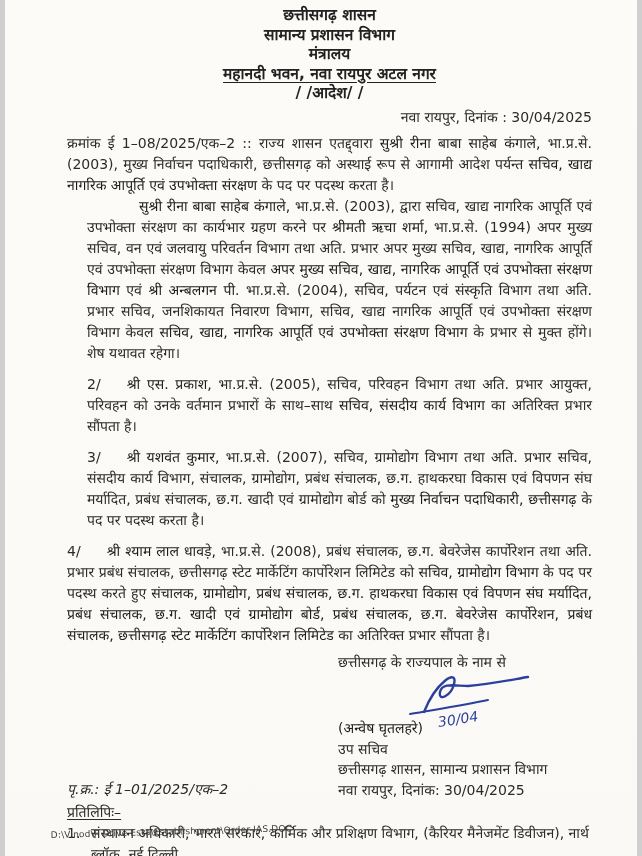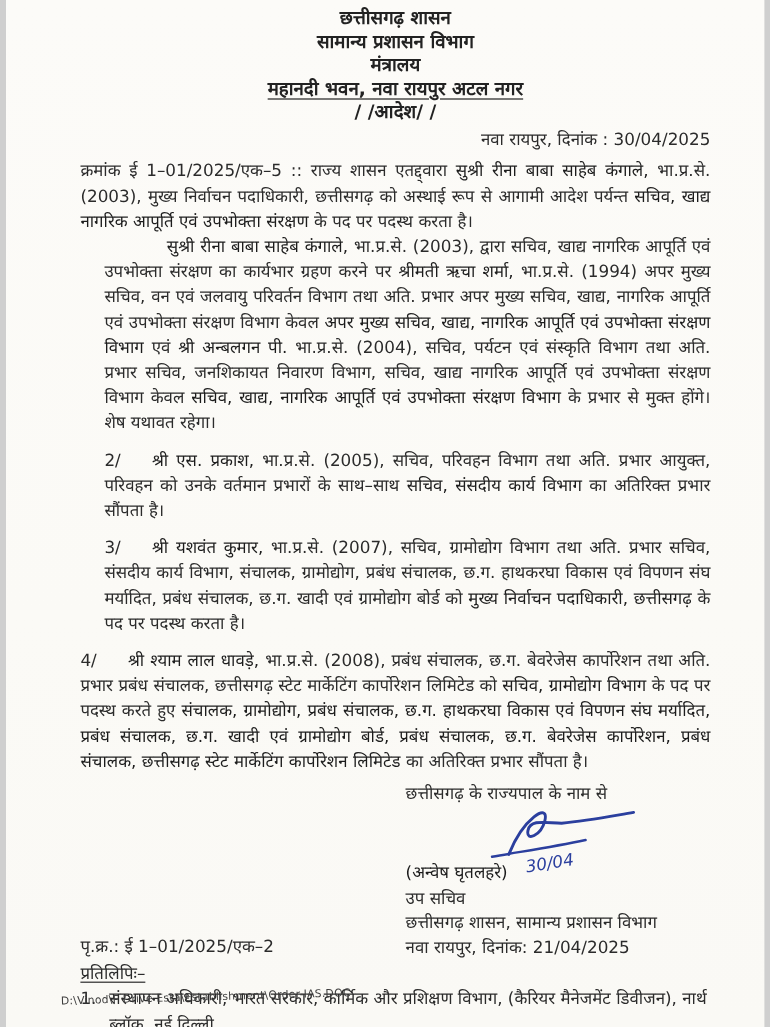--- a/index.html
+++ b/index.html
@@ -21,21 +21,21 @@
   .letterhead { text-align: center; font-weight: bold; font-size: 15.5px; line-height: 19.5px; color: #222; }
   .letterhead .u { text-decoration: underline; text-underline-offset: 3px; }
   .dateline { text-align: right; margin: 3px 0 5px 0; }
   p.para { margin: 0; text-align: justify; }
   p.para.gap-after { margin-bottom: 10px; margin-left: 20px; }
   p.para.indent { text-indent: 52px; }
   .num-gap { display: inline-block; width: 26px; }
   .closing { width: 258px; margin-left: auto; margin-right: -4px; margin-top: 6px; text-align: left; line-height: 20.5px; }
   .sig-wrap { height: 52px; margin-bottom: -6px; position: relative; }
   .sig-wrap svg { position: absolute; left: 50%; transform: translateX(-46%); top: -4px; }
-  .ref-line { margin-top: -21px; }
+  .ref-line { margin-top: -21px; font-style: italic; }
   .copy-label { font-weight: normal; text-decoration: underline; text-underline-offset: 2px; margin-top: 2px; }
   .copy-list { margin: 0; padding: 0; list-style: none; }
   .copy-list li { display: flex; align-items: flex-start; }
   .copy-no { flex: 0 0 22px; }
   .copy-text { flex: 1; padding-left: 2px; }
   .page-indicator { text-align: right; margin-top: -4px; padding-right: 6px; }
   .file-path {
     position: absolute; left: 46px; bottom: 10px;
     font-size: 9px; color: #3d3d3d; letter-spacing: 0.2px;
     transform: rotate(-1.6deg); transform-origin: left bottom;
@@ -50,21 +50,21 @@
   <div class="letterhead">
     <div>छत्तीसगढ़ शासन</div>
     <div>सामान्य प्रशासन विभाग</div>
     <div>मंत्रालय</div>
     <div class="u">महानदी भवन, नवा रायपुर अटल नगर</div>
     <div>/ /आदेश/ /</div>
   </div>
 
   <div class="dateline">नवा रायपुर, दिनांक : 30/04/2025</div>
 
-  <p class="para"><span><span>क्रमांक ई 1–01/2025/एक–5 :: राज्य शासन एतद्द्वारा </span><span class="bold">सुश्री रीना बाबा साहेब कंगाले,</span><span> भा.प्र.से. (2003), मुख्य निर्वाचन पदाधिकारी, छत्तीसगढ़ को अस्थाई रूप से आगामी आदेश पर्यन्त </span><span class="bold">सचिव, खाद्य नागरिक आपूर्ति एवं उपभोक्ता संरक्षण</span><span> के पद पर पदस्थ करता है।</span></span></p>
+  <p class="para"><span><span>क्रमांक ई 1–08/2025/एक–2 :: राज्य शासन एतद्द्वारा </span><span class="bold">सुश्री रीना बाबा साहेब कंगाले,</span><span> भा.प्र.से. (2003), मुख्य निर्वाचन पदाधिकारी, छत्तीसगढ़ को अस्थाई रूप से आगामी आदेश पर्यन्त </span><span class="bold">सचिव, खाद्य नागरिक आपूर्ति एवं उपभोक्ता संरक्षण</span><span> के पद पर पदस्थ करता है।</span></span></p>
 
   <p class="para indent gap-after"><span><span class="bold">सुश्री रीना बाबा साहेब कंगाले,</span><span> भा.प्र.से. (2003), द्वारा सचिव, खाद्य नागरिक आपूर्ति एवं उपभोक्ता संरक्षण का कार्यभार ग्रहण करने पर </span><span class="bold">श्रीमती ऋचा शर्मा,</span><span> भा.प्र.से. (1994) अपर मुख्य सचिव, वन एवं जलवायु परिवर्तन विभाग तथा अति. प्रभार अपर मुख्य सचिव, खाद्य, नागरिक आपूर्ति एवं उपभोक्ता संरक्षण विभाग केवल </span><span class="bold">अपर मुख्य सचिव, खाद्य, नागरिक आपूर्ति एवं उपभोक्ता संरक्षण विभाग</span><span> एवं </span><span class="bold">श्री अन्बलगन पी.</span><span> भा.प्र.से. (2004), सचिव, पर्यटन एवं संस्कृति विभाग तथा अति. प्रभार सचिव, जनशिकायत निवारण विभाग, सचिव, खाद्य नागरिक आपूर्ति एवं उपभोक्ता संरक्षण विभाग केवल </span><span class="bold">सचिव, खाद्य, नागरिक आपूर्ति एवं उपभोक्ता संरक्षण विभाग</span><span> के प्रभार से मुक्त होंगे। शेष यथावत रहेगा।</span></span></p>
 
   <p class="para gap-after"><span>2/</span><span class="num-gap"></span><span><span class="bold">श्री एस. प्रकाश,</span><span> भा.प्र.से. (2005), सचिव, परिवहन विभाग तथा अति. प्रभार आयुक्त, परिवहन को उनके वर्तमान प्रभारों के साथ–साथ </span><span class="bold">सचिव, संसदीय कार्य विभाग</span><span> का अतिरिक्त प्रभार सौंपता है।</span></span></p>
 
   <p class="para gap-after"><span>3/</span><span class="num-gap"></span><span><span class="bold">श्री यशवंत कुमार,</span><span> भा.प्र.से. (2007), सचिव, ग्रामोद्योग विभाग तथा अति. प्रभार सचिव, संसदीय कार्य विभाग, संचालक, ग्रामोद्योग, प्रबंध संचालक, छ.ग. हाथकरघा विकास एवं विपणन संघ मर्यादित, प्रबंध संचालक, छ.ग. खादी एवं ग्रामोद्योग बोर्ड को </span><span class="bold">मुख्य निर्वाचन पदाधिकारी, छत्तीसगढ़</span><span> के पद पर पदस्थ करता है।</span></span></p>
 
   <p class="para"><span>4/</span><span class="num-gap"></span><span><span class="bold">श्री श्याम लाल धावड़े,</span><span> भा.प्र.से. (2008), प्रबंध संचालक, छ.ग. बेवरेजेस कार्पोरेशन तथा अति. प्रभार प्रबंध संचालक, छत्तीसगढ़ स्टेट मार्केटिंग कार्पोरेशन लिमिटेड को </span><span class="bold">सचिव, ग्रामोद्योग विभाग</span><span> के पद पर पदस्थ करते हुए </span><span class="bold">संचालक, ग्रामोद्योग, प्रबंध संचालक, छ.ग. हाथकरघा विकास एवं विपणन संघ मर्यादित, प्रबंध संचालक, छ.ग. खादी एवं ग्रामोद्योग बोर्ड, प्रबंध संचालक, छ.ग. बेवरेजेस कार्पोरेशन, प्रबंध संचालक, छत्तीसगढ़ स्टेट मार्केटिंग कार्पोरेशन लिमिटेड</span><span> का अतिरिक्त प्रभार सौंपता है।</span></span></p>
 
   <div class="closing">
@@ -72,21 +72,21 @@
     <div class="sig-wrap">
       <svg width="150" height="62" viewBox="0 0 150 62">
         <path d="M26 44 C38 14 60 0 56 16 C53 28 40 34 42 24 C44 14 58 18 70 18 C92 16 112 12 130 9" fill="none" stroke="#2b3f9e" stroke-width="2.4" stroke-linecap="round"></path>
         <path d="M12 46 C34 42 62 38 90 32" fill="none" stroke="#2b3f9e" stroke-width="2" stroke-linecap="round"></path>
         <text x="40" y="56" font-size="14" fill="#2b3f9e" font-style="italic" transform="rotate(-9 60 52)">30/04</text>
       </svg>
     </div>
     <div class="bold">(अन्वेष घृतलहरे)</div>
     <div>उप सचिव</div>
     <div>छत्तीसगढ़ शासन, सामान्य प्रशासन विभाग</div>
-    <div>नवा रायपुर, दिनांक: 21/04/2025</div>
+    <div>नवा रायपुर, दिनांक: 30/04/2025</div>
   </div>
 
   <div class="ref-line">पृ.क्र.: ई 1–01/2025/एक–2</div>
 
   <div class="copy-label">प्रतिलिपिः–</div>
 
   <ol class="copy-list">
     <li>
       <span class="copy-no">1.</span>
       <span class="copy-text">संस्थापन अधिकारी, भारत सरकार, कार्मिक और प्रशिक्षण विभाग, (कैरियर मैनेजमेंट डिवीजन), नार्थ ब्लॉक, नई दिल्ली,</span>

